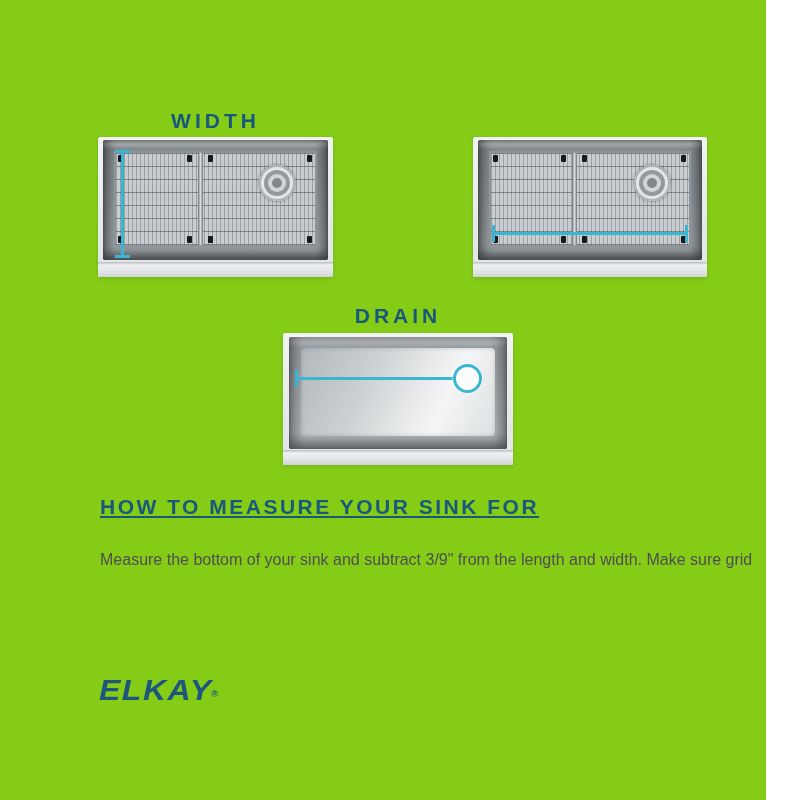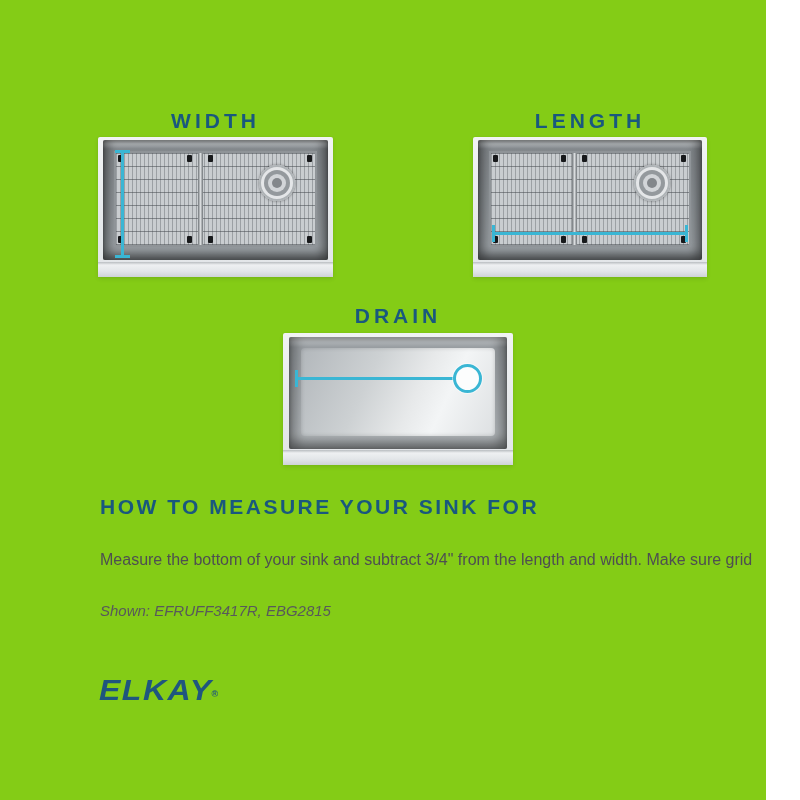--- a/index.html
+++ b/index.html
@@ -52,21 +52,21 @@
            box-shadow:inset 0 0 4px rgba(0,0,0,.18);}
 
   
   .mz{position:absolute;background:#3ab6d4;}
   .m-circle{position:absolute;width:23px;height:23px;border:3px solid #3ab6d4;border-radius:50%;
             background:#fcfdfd;box-shadow:0 0 0 1px rgba(255,255,255,.5);}
 
   
   .heading{position:absolute;left:100px;top:494px;color:#19587e;font-size:21px;
            font-weight:bold;letter-spacing:2.5px;line-height:26px;}
-  .heading span{display:block;white-space:nowrap;}
+  .heading span{display:block;white-space:nowrap;text-decoration:underline;}
   .body-copy{position:absolute;left:100px;top:549px;color:#4e4f51;font-size:16px;line-height:22px;}
   .body-copy span{display:block;white-space:nowrap;}
   .shown-note{position:absolute;left:100px;top:602px;color:#58595b;font-size:15px;font-style:italic;}
 
   
   .logo{position:absolute;left:99px;top:672px;color:#1f567e;font-size:32px;font-weight:bold;
         font-style:italic;letter-spacing:1.5px;transform:scaleY(.92);}
   .logo sup{font-size:9px;font-style:normal;position:relative;top:9px;left:-1px;letter-spacing:0;}
 </style>
 </head>
@@ -96,21 +96,20 @@
             </div>
         </div>
       </div>
     </div>
 
     <div class="mz" style="left:23px;top:13px;width:3px;height:108px"></div>
     <div class="mz" style="left:17px;top:13px;width:15px;height:3px"></div>
     <div class="mz" style="left:17px;top:118px;width:15px;height:3px"></div>
   </div>
 
-  <div class="sec-title" id="t-length">LENGTH</div>
   <div class="photo" id="p-length">
     <div class="apron"></div>
     <div class="g-bowl">
       <div class="g-floor">
         <div class="g-grid">
           <div class="g-divider"></div>
           <div class="clip" style="left:2px;top:2px"></div>
           <div class="clip" style="left:calc(41% - 11px);top:2px"></div>
           <div class="clip" style="left:calc(41% + 10px);top:2px"></div>
           <div class="clip" style="right:3px;top:2px"></div>
@@ -141,21 +140,20 @@
 
     <div class="mz" style="left:12px;top:44px;width:160px;height:3px"></div>
     <div class="mz" style="left:12px;top:37px;width:3px;height:17px"></div>
     <div class="m-circle" style="left:170px;top:31px"></div>
   </div>
 
   <div class="heading">
     <span>HOW TO MEASURE YOUR SINK FOR</span>
   </div>
   <div class="body-copy">
-    <span>Measure the bottom of your sink and subtract 3/4" from the length and width. Make sure grid</span>
+    <span>Measure the bottom of your sink and subtract 3/9" from the length and width. Make sure grid</span>
   </div>
-  <div class="shown-note">Shown: EFRUFF3417R, EBG2815</div>
 
   <div class="logo">
     <span>ELKAY</span><sup>®</sup>
   </div>
 
 </div>
 
 </body></html>

